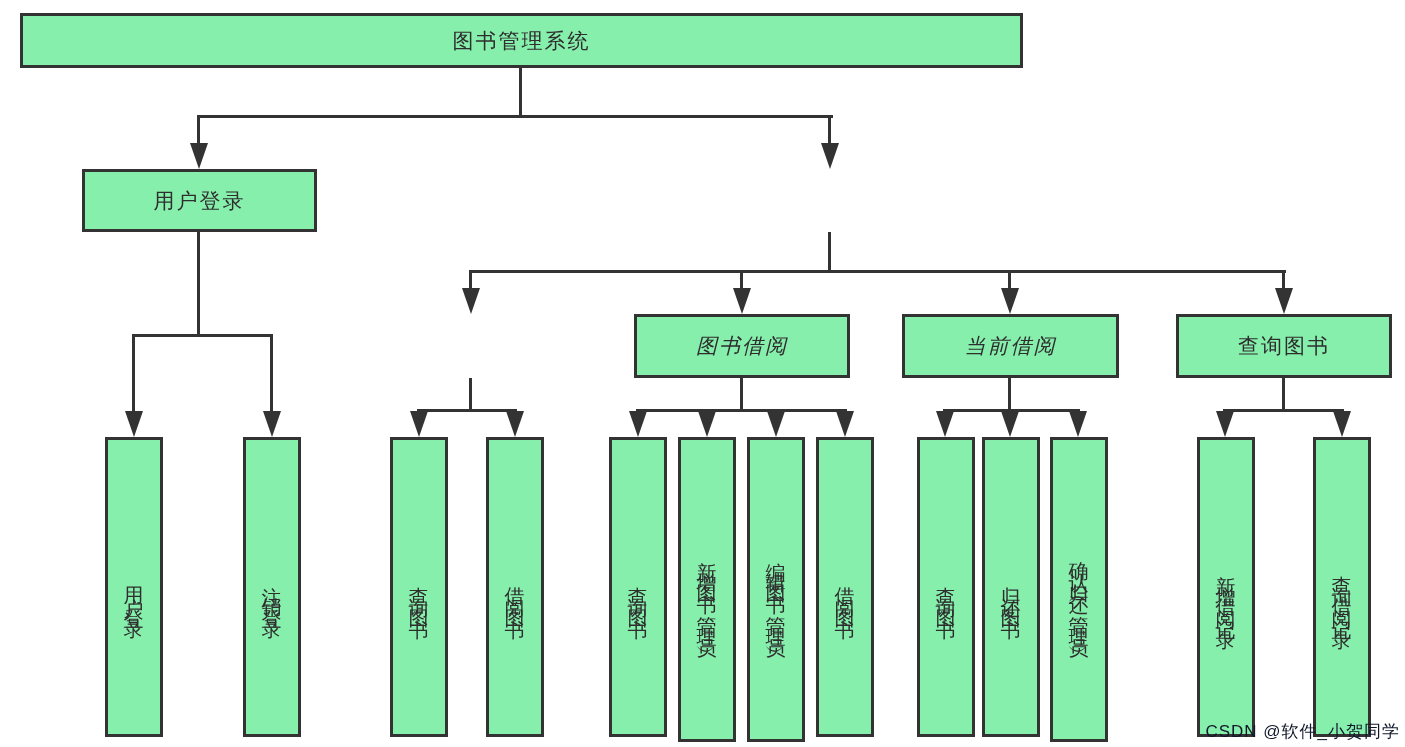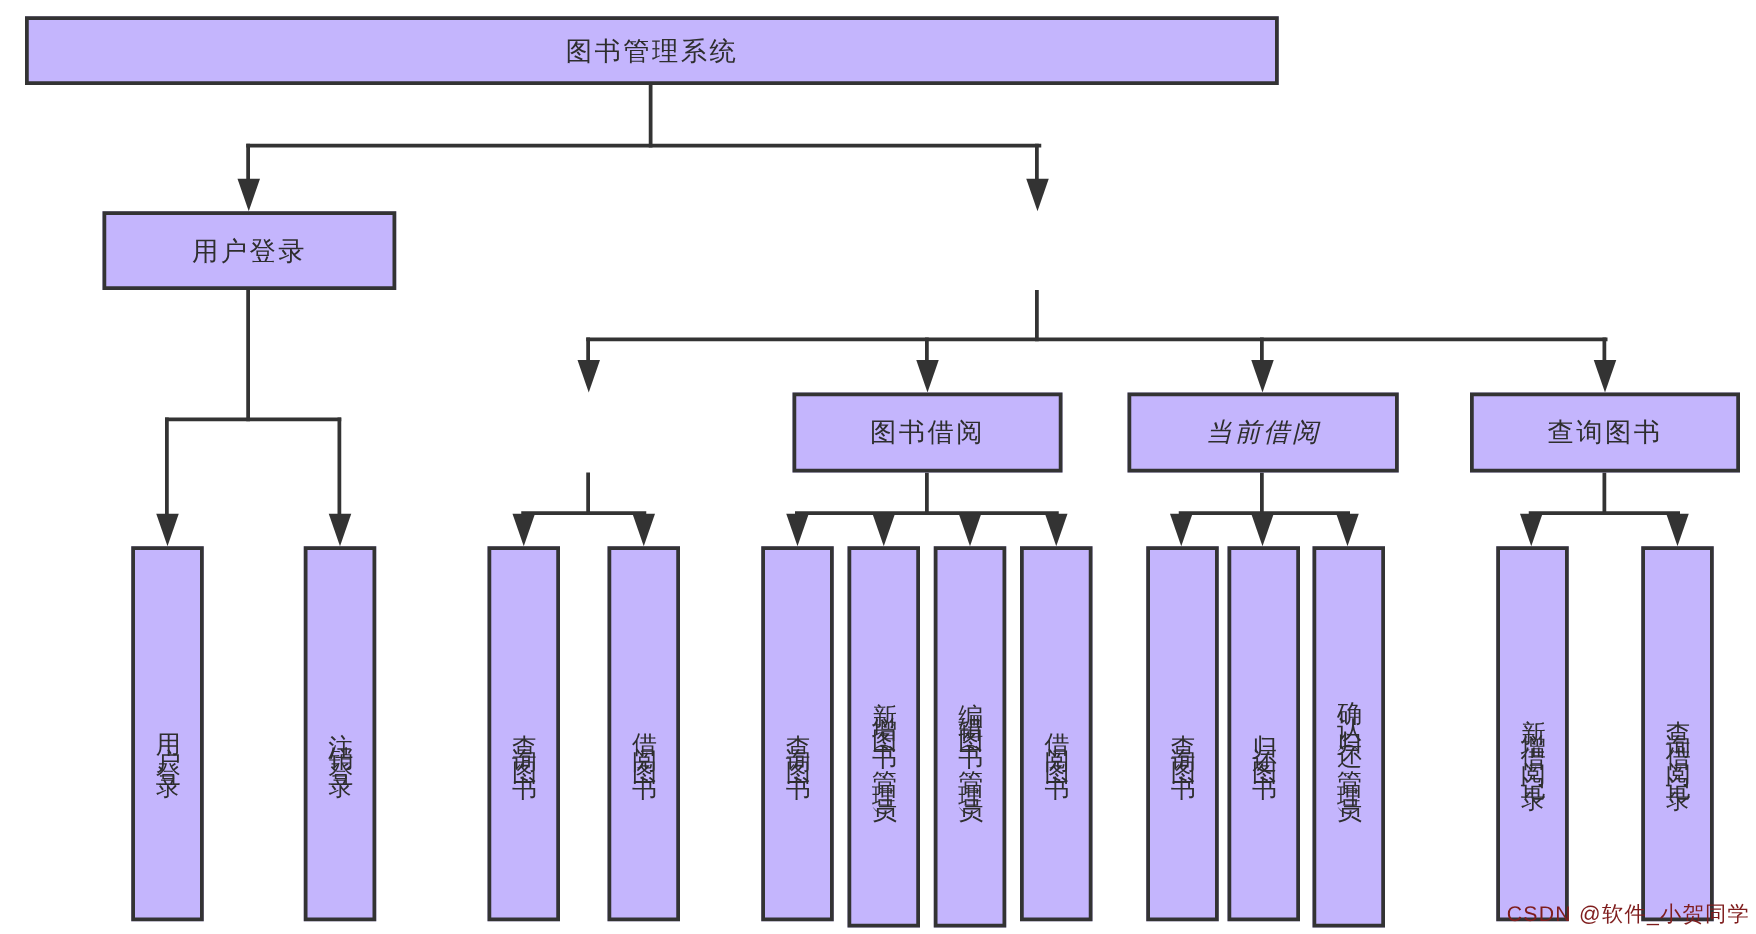--- a/index.html
+++ b/index.html
@@ -8,21 +8,21 @@
     width: 1405px;
     height: 747px;
     background: #ffffff;
     overflow: hidden;
     font-family: "Liberation Sans", "DejaVu Sans", sans-serif;
   }
   .box {
     position: absolute;
     box-sizing: border-box;
     border: 3px solid #333333;
-    background: #c4b5fd;
+    background: #86efac;
     display: flex;
     align-items: center;
     justify-content: center;
     color: #2e2e2e;
   }
   .hlabel {
     font-size: 21px;
     letter-spacing: 2px;
     white-space: nowrap;
     color: #2e2e2e;
@@ -49,21 +49,21 @@
     height: 0;
     border-left: 9px solid transparent;
     border-right: 9px solid transparent;
     border-top: 26px solid #333333;
   }
   .watermark {
     position: absolute;
     right: 5px;
     bottom: 4px;
     font-size: 17px;
-    color: #7f1d1d;
+    color: #0f172a;
     letter-spacing: 1px;
     white-space: nowrap;
   }
 </style>
 </head>
 <body>
 
 <div class="stage">
 
   <div class="vline" style="left:519px; top:68px;  height:50px;"></div>
@@ -115,21 +115,21 @@
   <div class="arrow" style="left:1333px; top:411px;"></div>
 
   <div class="box" style="left:20px; top:13px; width:1003px; height:55px;">
     <span class="hlabel">图书管理系统</span>
   </div>
 
   <div class="box" style="left:82px; top:169px; width:235px; height:63px;">
     <span class="hlabel">用户登录</span>
   </div>
 
-  <div class="box" style="left:634px; top:314px; width:216px; height:64px;">
+  <div class="box" style="left:634px; top:314px; width:216px; height:64px;font-style:italic;">
     <span class="hlabel">图书借阅</span>
   </div>
   <div class="box" style="left:902px; top:314px; width:217px; height:64px;font-style:italic;">
     <span class="hlabel">当前借阅</span>
   </div>
   <div class="box" style="left:1176px; top:314px; width:216px; height:64px;">
     <span class="hlabel">查询图书</span>
   </div>
 
   <div class="box" style="left:105px; top:437px; width:58px; height:300px;">

